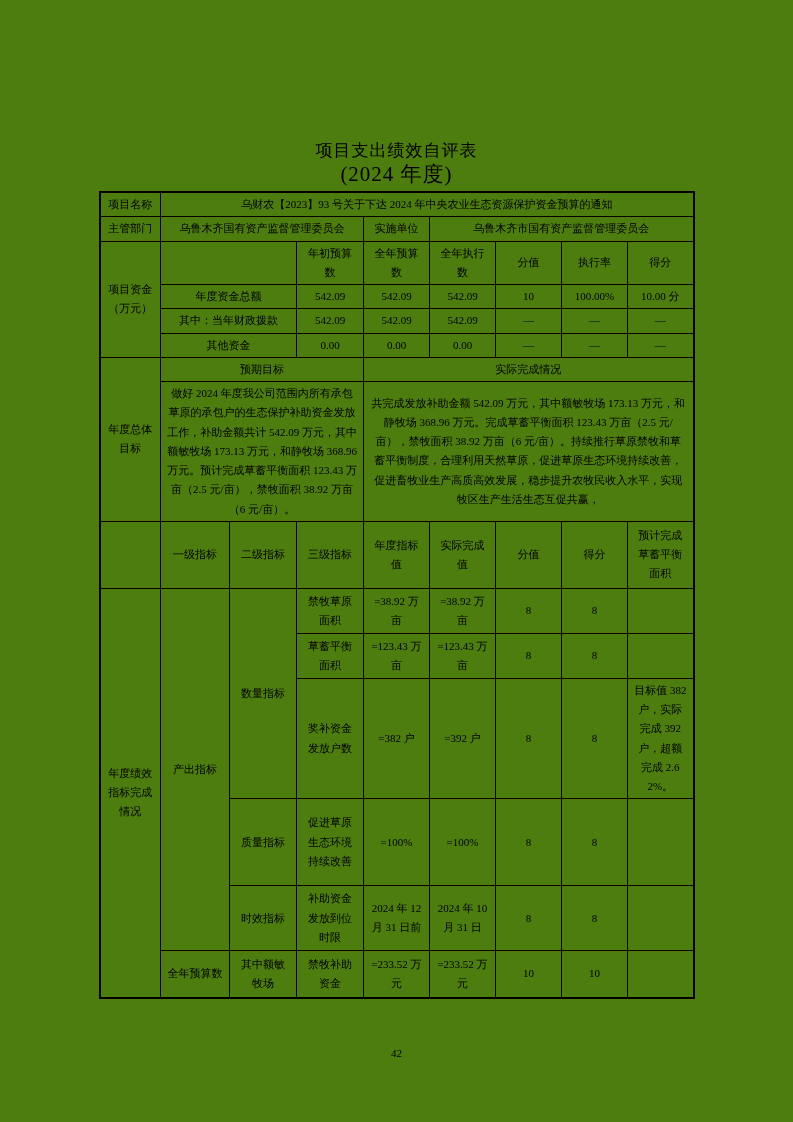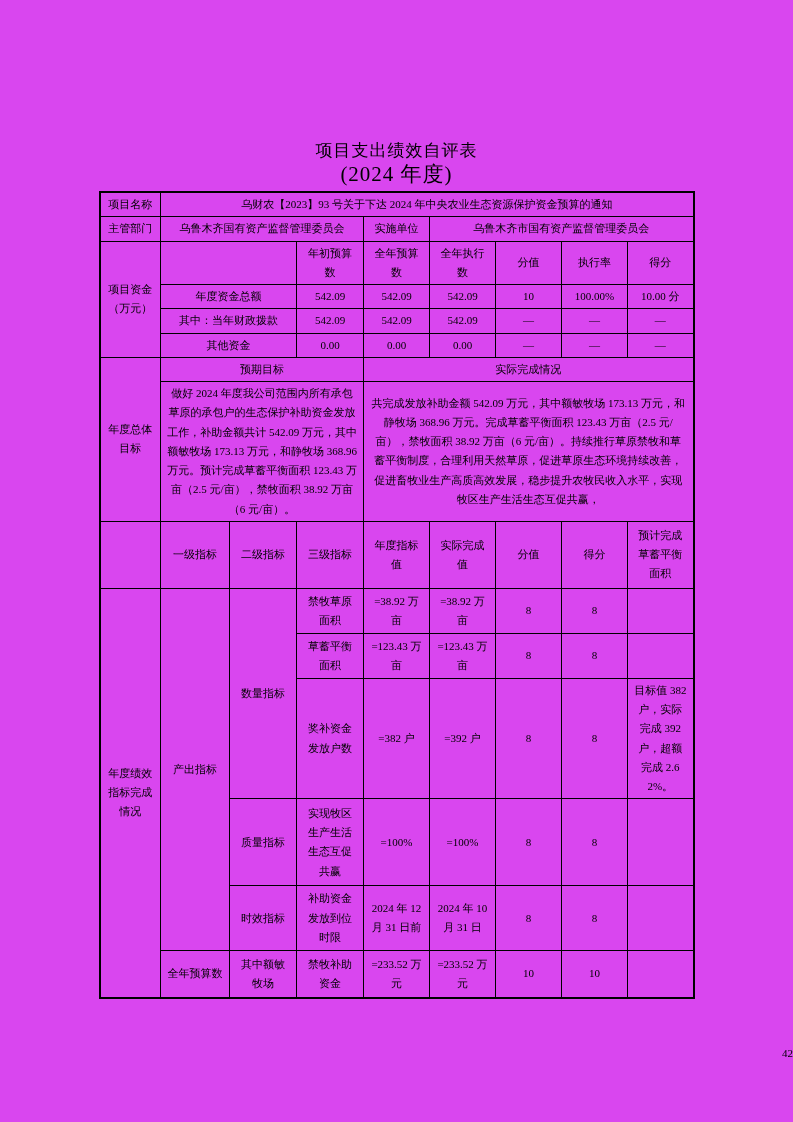--- a/index.html
+++ b/index.html
@@ -1,17 +1,17 @@
 <!DOCTYPE html>
 <html><head>
 <meta charset="utf-8">
 <style>
   html,body{margin:0;padding:0;background:#e8e8e8;}
   .page{
-    width:793px;height:1122px;background:#d946ef;position:relative;
+    width:793px;height:1122px;background:#4d7c0f;position:relative;
     margin:0 auto;overflow:hidden;color:#000;
     font-family:"Liberation Serif","DejaVu Serif",serif;
   }
   .title{padding-top:141px;text-align:center;font-size:17px;letter-spacing:1px;line-height:20px;}
   .subtitle{text-align:center;font-size:21px;letter-spacing:1px;line-height:22px;margin-top:2px;}
   table.eval{
     border-collapse:collapse;table-layout:fixed;
     margin:6px auto 12px;width:594px;
     font-size:11px;border:2px solid #000;
   }
@@ -23,21 +23,21 @@
   tr.h139{height:139px} tr.h67{height:67px} tr.h45{height:45px}
   tr.h103{height:103px} tr.h87{height:87px} tr.h65{height:65px} tr.h47{height:47px}
   td.goal{
     text-align:justify;vertical-align:top;line-height:19.5px;padding:5px 6px;
   }
   td.dev{
     text-align:justify;line-height:20px;padding:3px 4px;
   }
   .pagenum{
     position:absolute;left:0;right:0;bottom:63px;
-    text-align:right;font-size:11px;
+    text-align:center;font-size:11px;
   }
 </style>
 </head>
 <body>
 
 <div class="page">
 
   <div class="title">项目支出绩效自评表</div>
   <div class="subtitle">(2024 年度)</div>
 
@@ -156,21 +156,21 @@
         <td>奖补资金发放户数</td>
         <td>=382 户</td>
         <td>=392 户</td>
         <td>8</td>
         <td>8</td>
         <td class="dev">目标值 382 户，实际完成 392 户，超额完成 2.62%。</td>
       </tr>
 
       <tr class="h87">
         <td>质量指标</td>
-        <td>实现牧区生产生活生态互促共赢</td>
+        <td>促进草原生态环境持续改善</td>
         <td>=100%</td>
         <td>=100%</td>
         <td>8</td>
         <td>8</td>
         <td></td>
       </tr>
 
       <tr class="h65">
         <td>时效指标</td>
         <td>补助资金发放到位时限</td>

